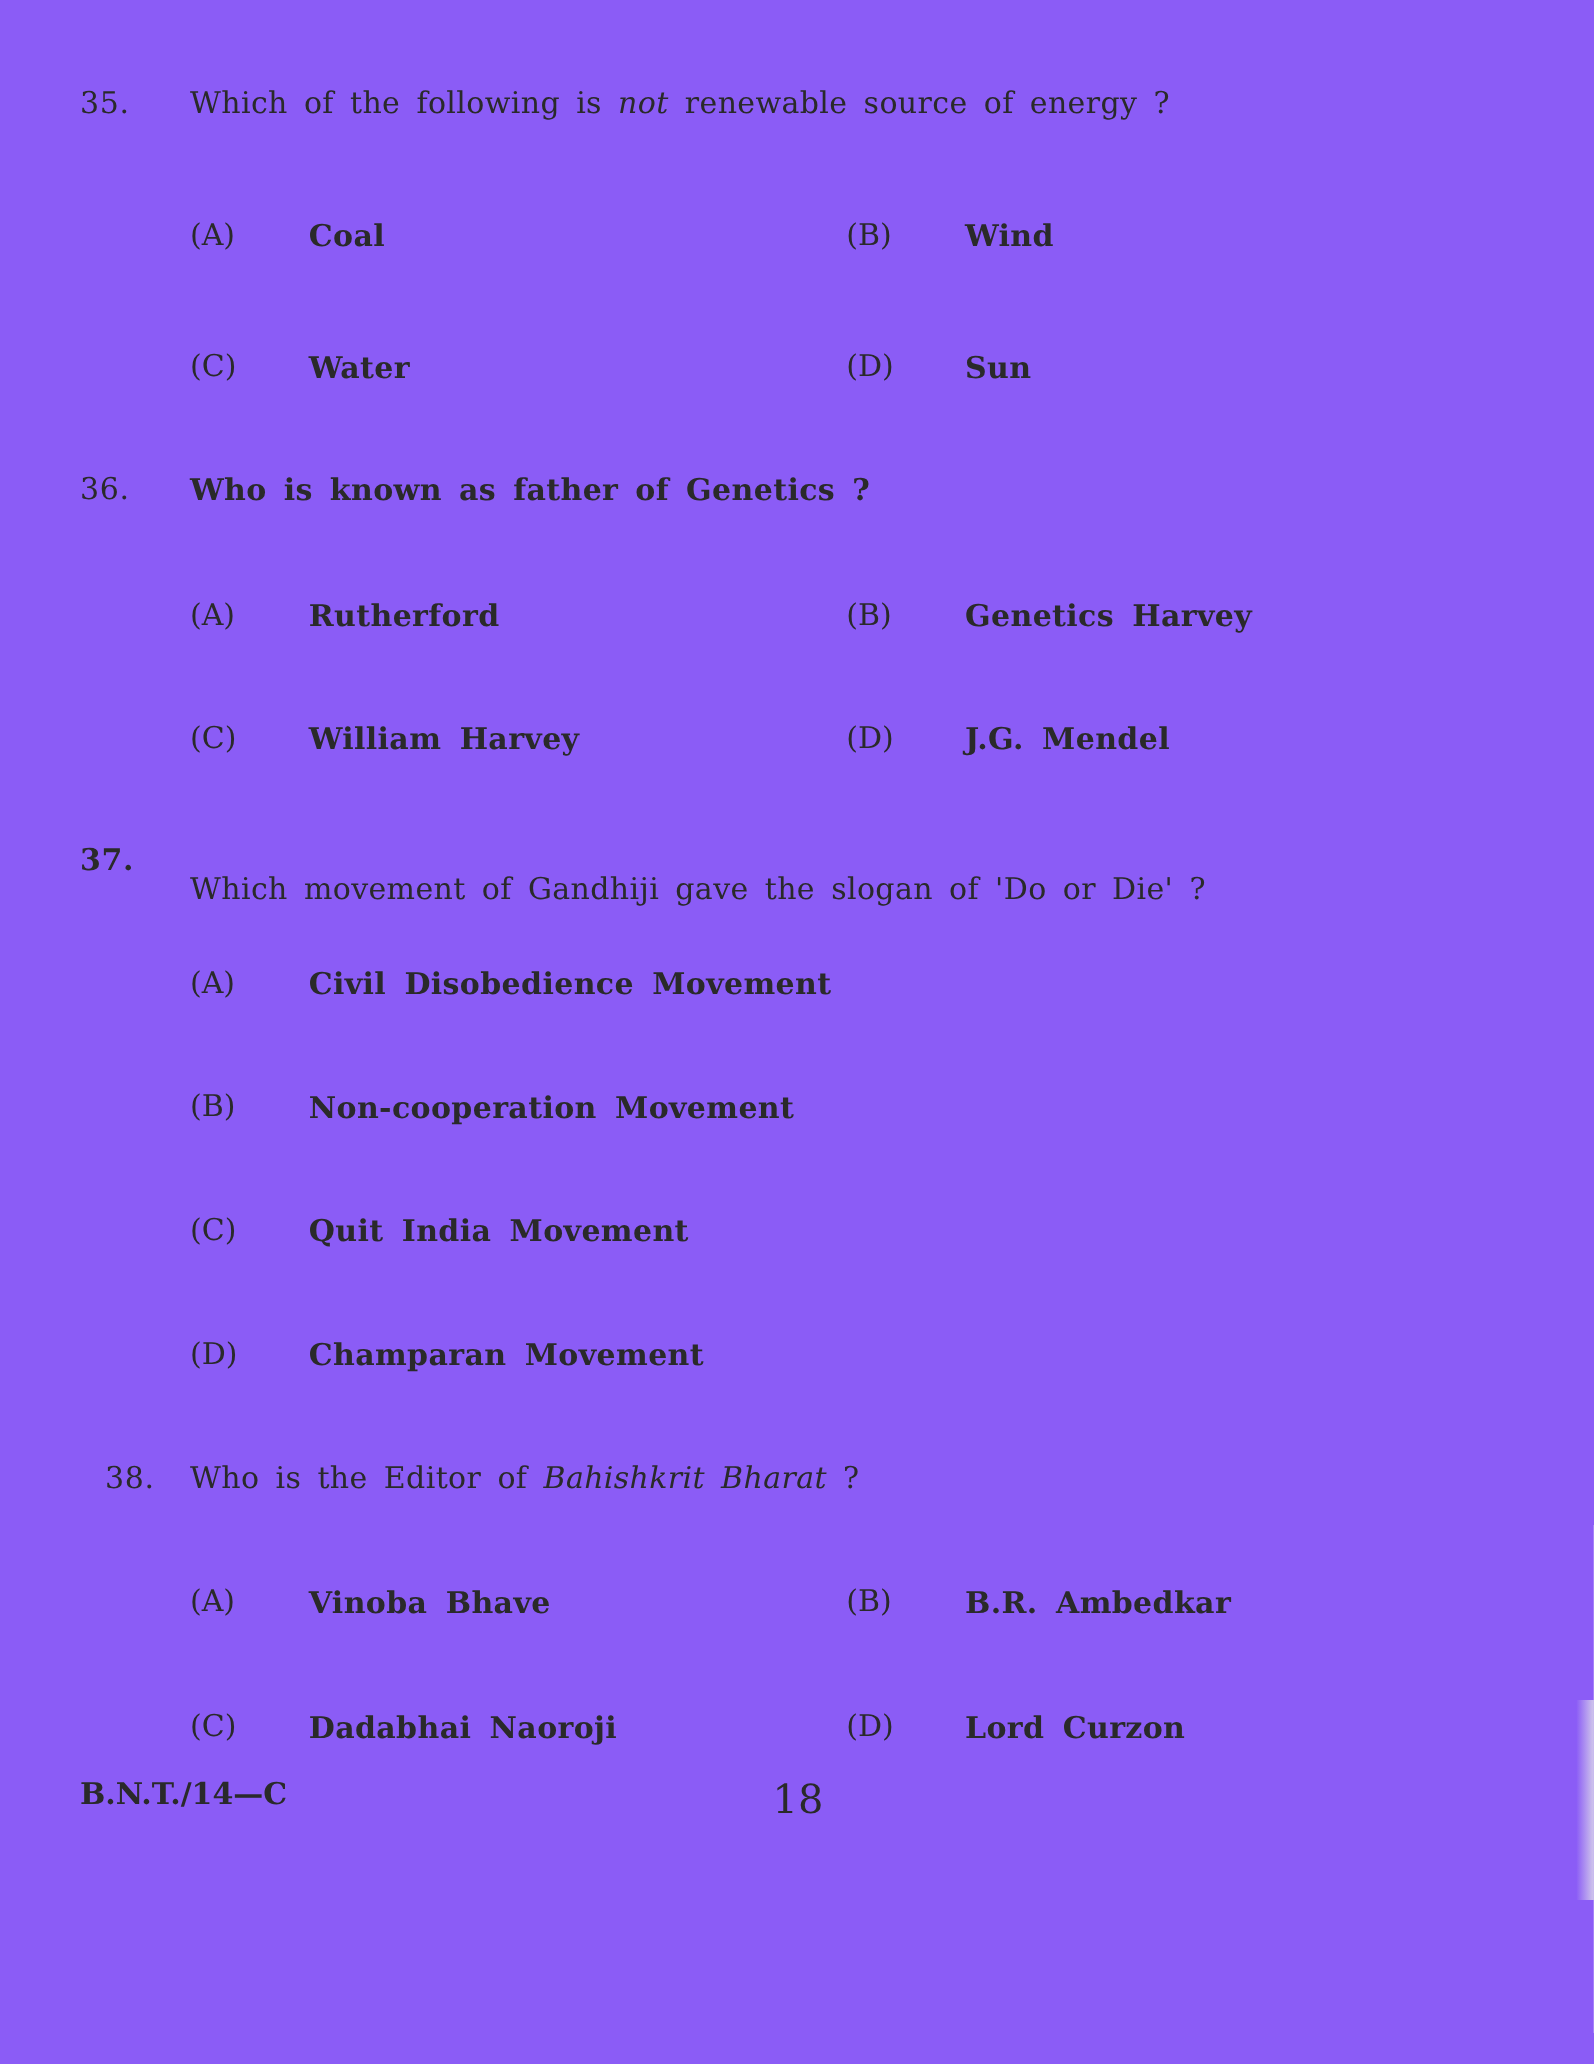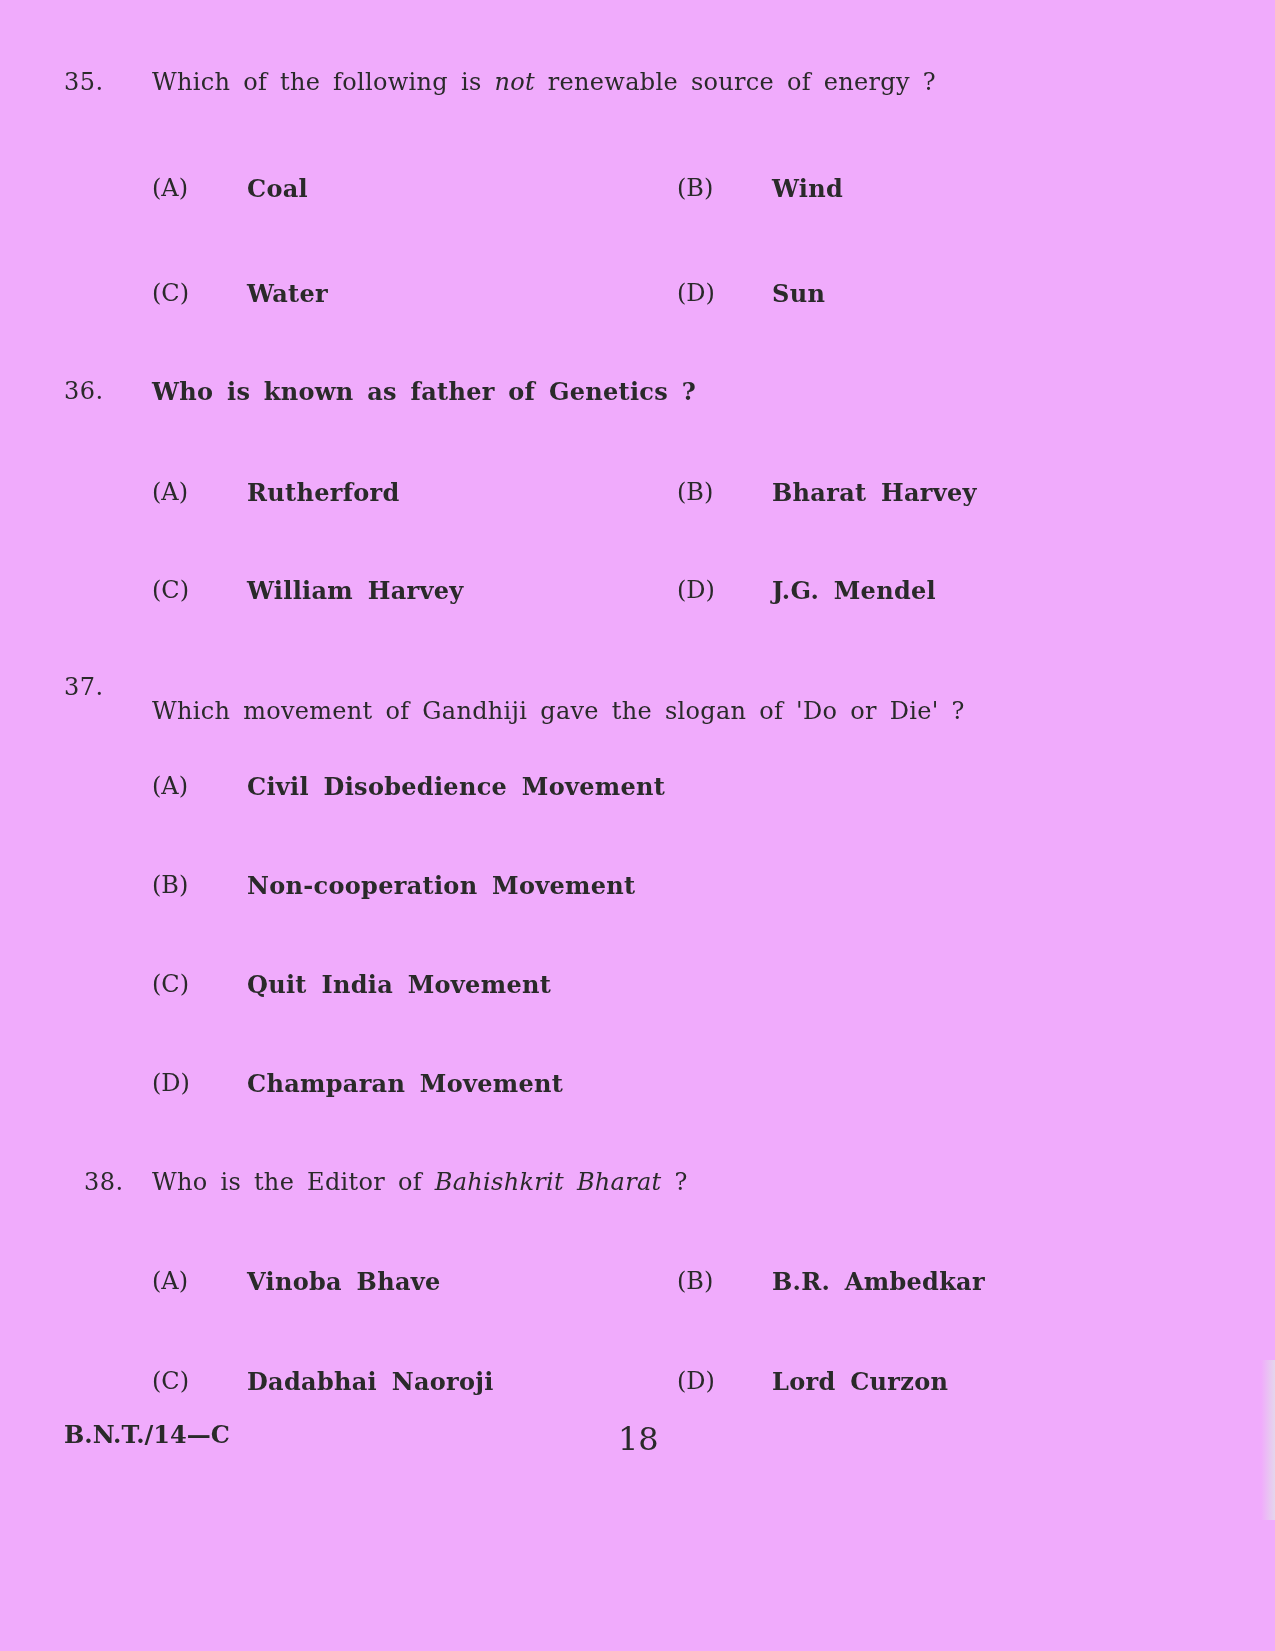--- a/index.html
+++ b/index.html
@@ -13,21 +13,21 @@
       position: relative;
       overflow: hidden;
       font-family: "DejaVu Serif", "Liberation Serif", serif;
       color: #2a2a2a;
     }
     .page {
       position: absolute;
       left: 0; top: 0;
       width: 1275px;
       height: 1651px;
-      background: #f0abfc;
+      background: #8b5cf6;
     }
     .qnum {
       position: absolute;
       left: 64px;
       font-size: 24px;
       letter-spacing: 0.5px;
     }
     .qtext {
       position: absolute;
       left: 152px;
@@ -108,34 +108,34 @@
   <div>
     <span class="qnum" style="top:377px;">36.</span>
     <span class="qtext" style="top:377px;font-weight:bold;">Who is known as father of Genetics ?</span>
 
     <div class="opt col-a" style="top:478px;">
       <span class="lbl">(A)</span>
       <span class="txt">Rutherford</span>
     </div>
     <div class="opt col-b" style="top:478px;">
       <span class="lbl">(B)</span>
-      <span class="txt">Bharat Harvey</span>
+      <span class="txt">Genetics Harvey</span>
     </div>
     <div class="opt col-a" style="top:576px;">
       <span class="lbl">(C)</span>
       <span class="txt">William Harvey</span>
     </div>
     <div class="opt col-b" style="top:576px;">
       <span class="lbl">(D)</span>
       <span class="txt">J.G. Mendel</span>
     </div>
   </div>
 
   <div>
-    <span class="qnum" style="top:673px;">37.</span>
+    <span class="qnum" style="top:673px;font-weight:bold;">37.</span>
     <span class="qtext" style="top:697px;">Which movement of Gandhiji gave the slogan of 'Do or Die' ?</span>
 
     <div class="opt col-a" style="top:772px;">
       <span class="lbl">(A)</span>
       <span class="txt">Civil Disobedience Movement</span>
     </div>
     <div class="opt col-a" style="top:871px;">
       <span class="lbl">(B)</span>
       <span class="txt">Non-cooperation Movement</span>
     </div>

